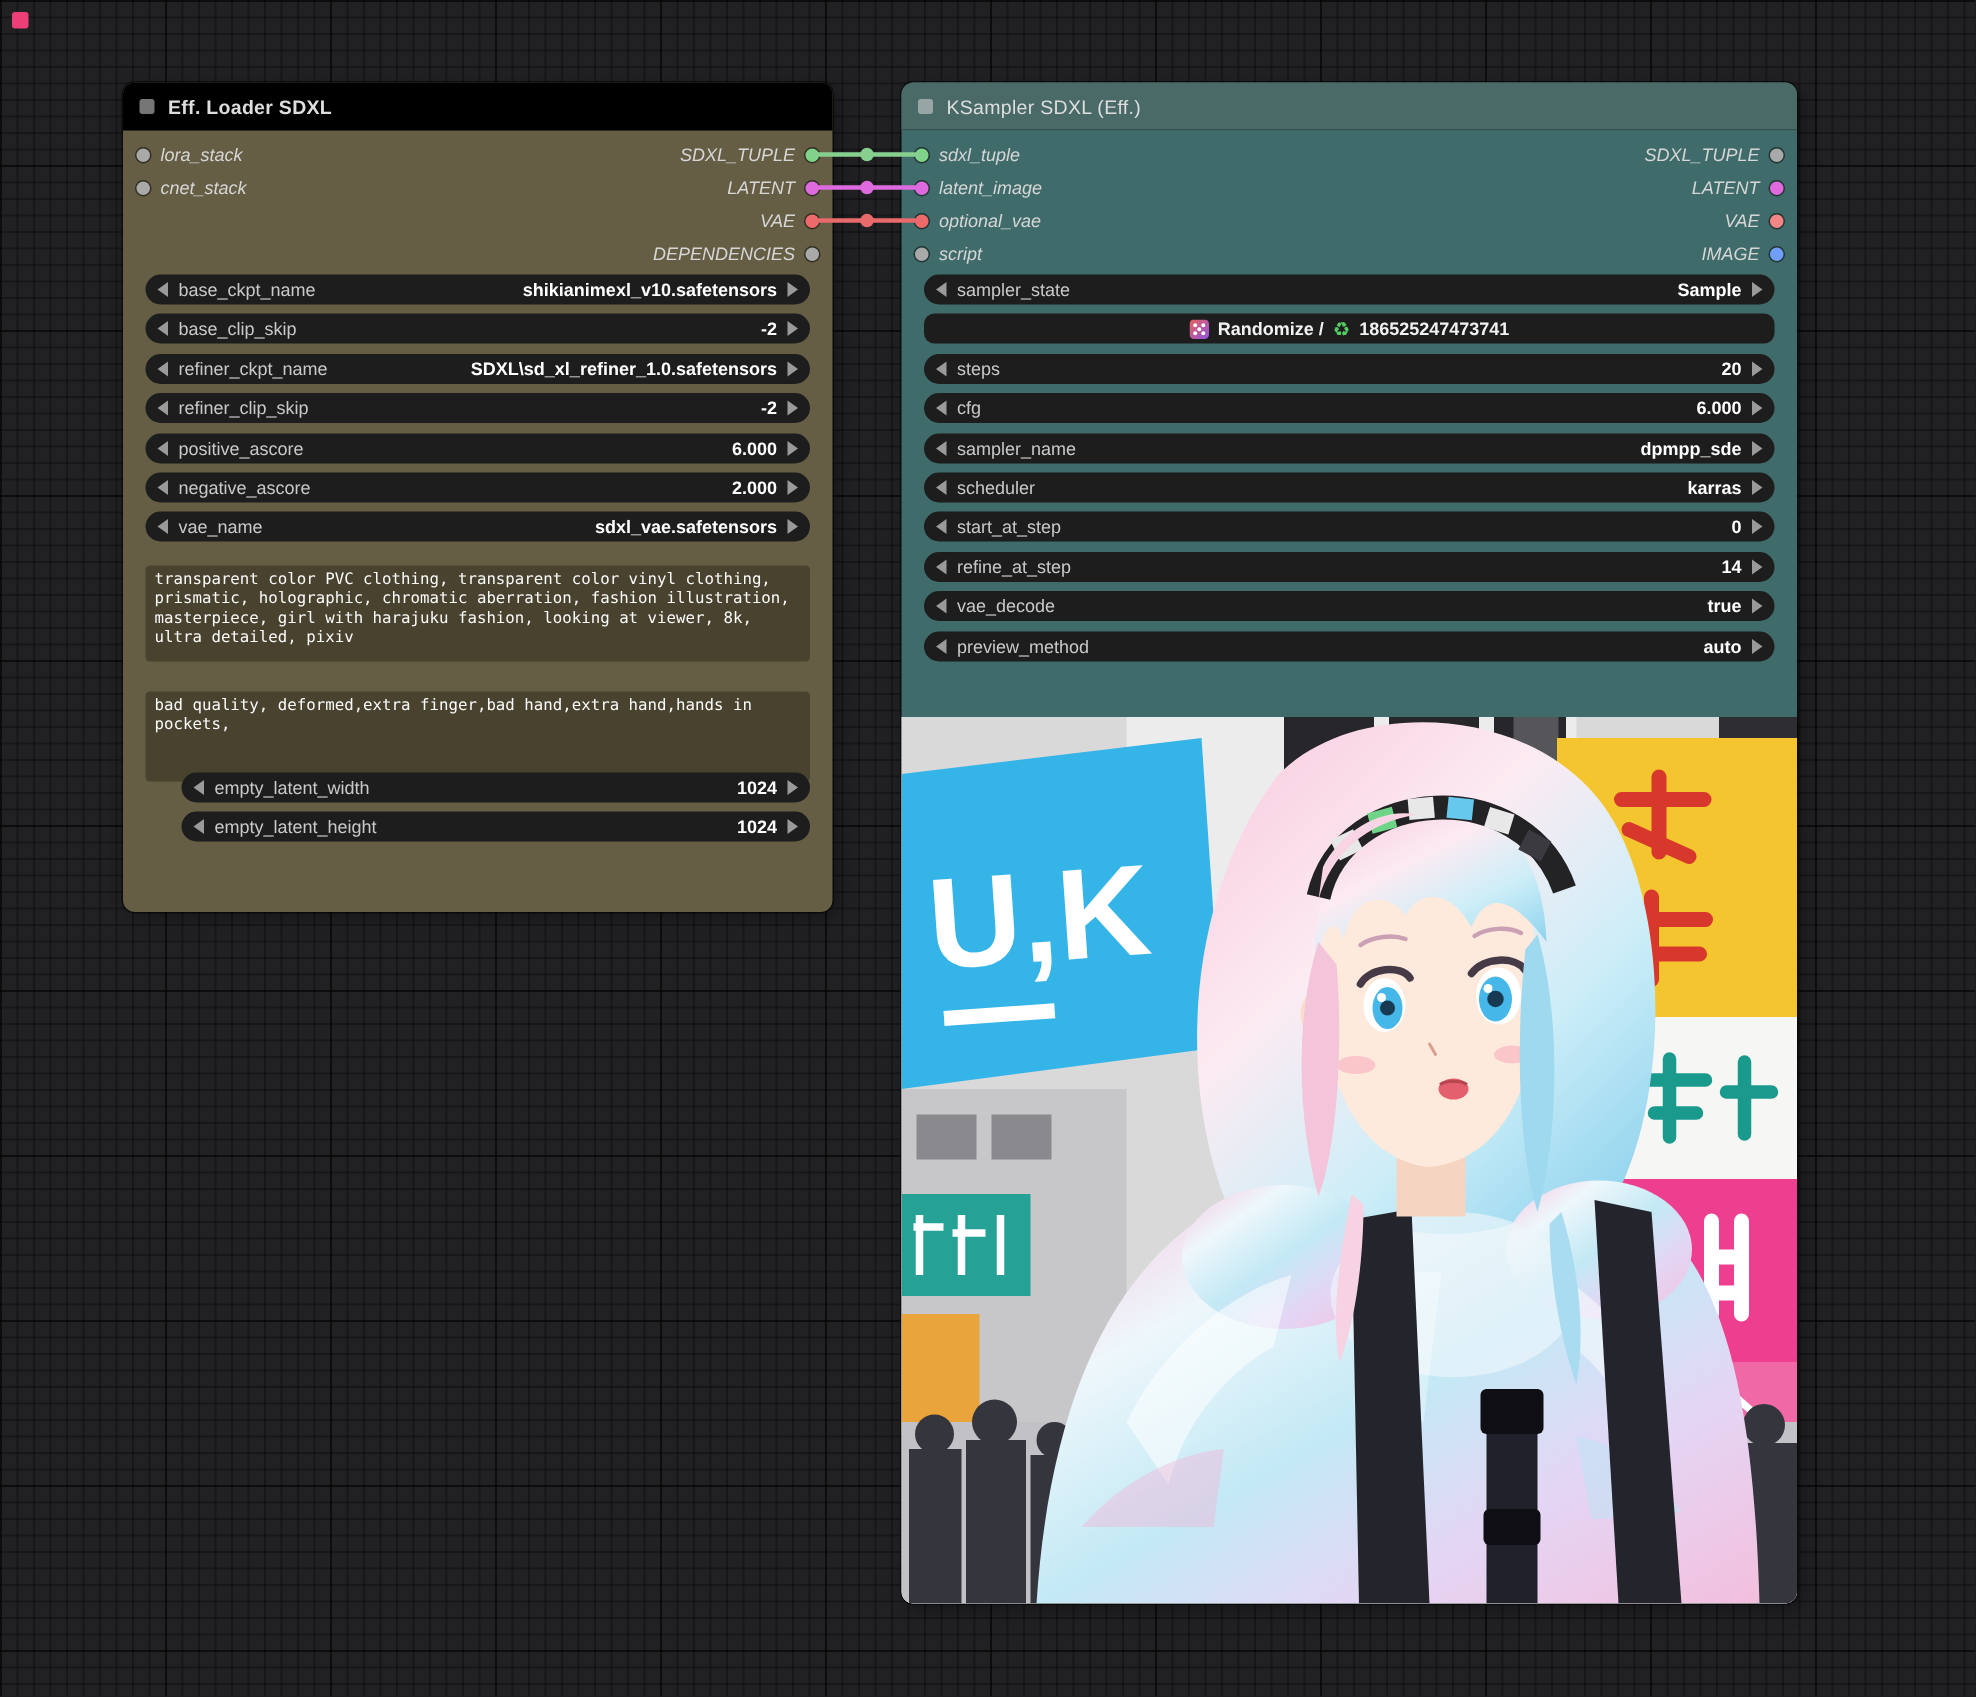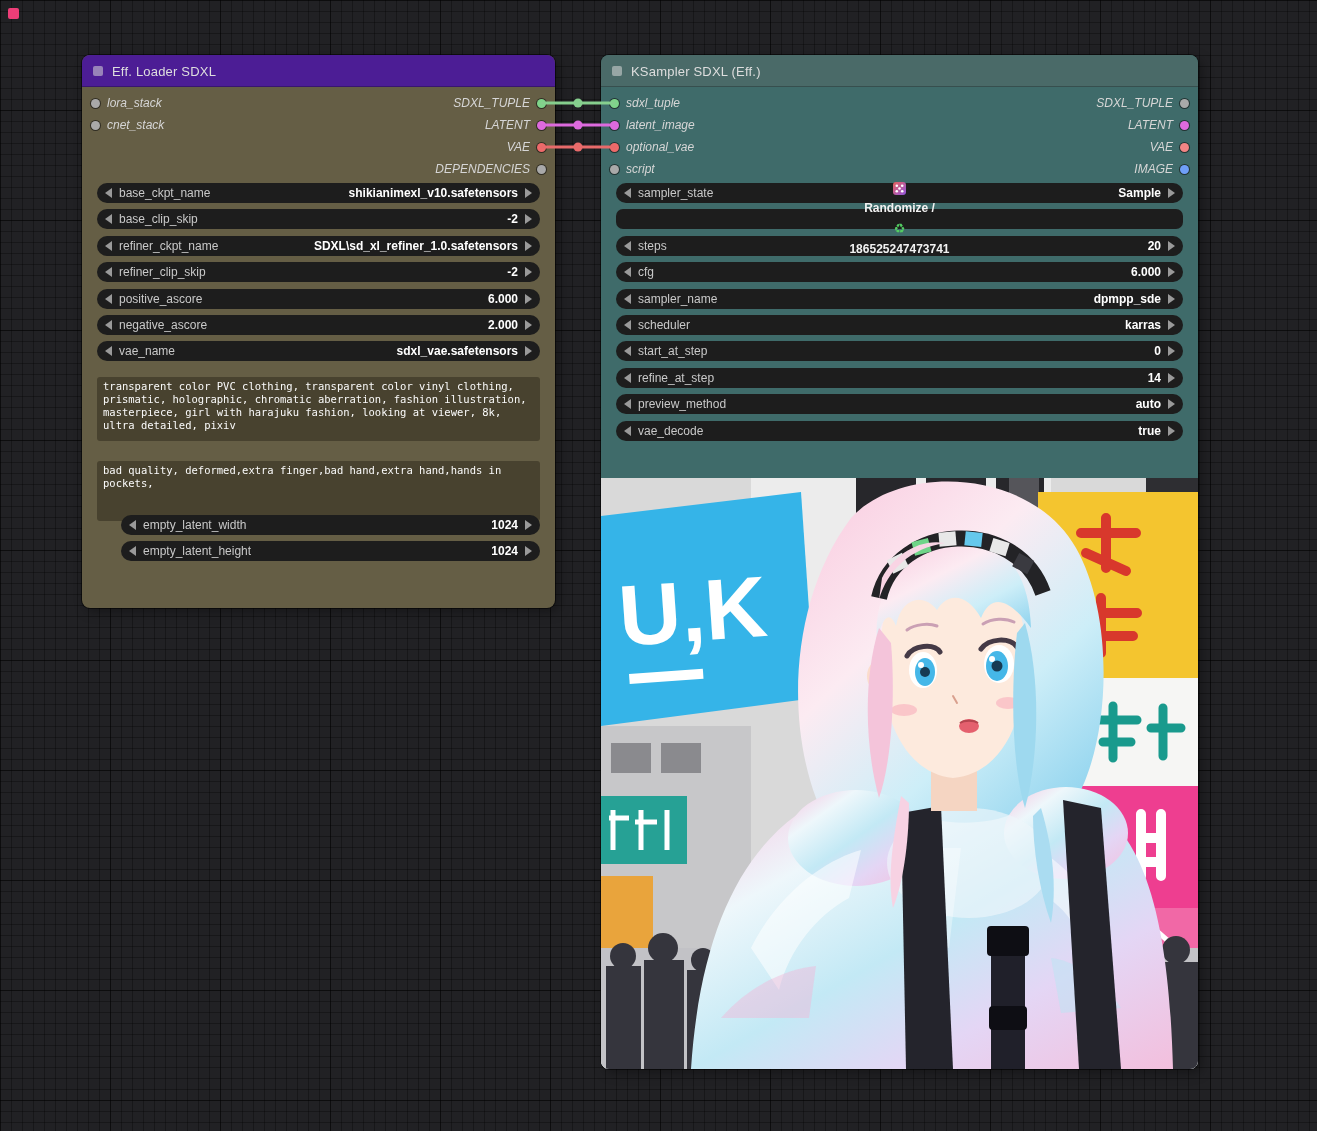--- a/index.html
+++ b/index.html
@@ -44,21 +44,21 @@
   .widget { display:flex; align-items:center; height:20px; background:#1d1d1d;
     border-radius:10px; margin:0 15px 6.4px 15px; padding:0 8px; }
   .wlabel { font-size:12px; color:#c9c9c9; margin-left:7px; white-space:nowrap; }
   .wvalue { font-size:12px; color:#ffffff; font-weight:700; margin-left:auto; margin-right:7px; white-space:nowrap; }
   .arr { width:0; height:0; border-top:5px solid transparent; border-bottom:5px solid transparent; flex:0 0 auto; }
   .arr-l { border-right:7px solid #9a9a9a; }
   .arr-r { border-left:7px solid #9a9a9a; }
 
   .seed-button { display:flex; align-items:center; justify-content:center; gap:6px;
     height:20px; background:#1d1d1d; border-radius:7px; margin:0 15px 6.4px 15px;
-    font-size:12px; font-weight:700; color:#f2f2f2;flex-direction:column; }
+    font-size:12px; font-weight:700; color:#f2f2f2; }
   .dice { display:flex; align-items:center; }
   .recycle { color:#53cd63; font-weight:400; font-size:13px; }
 
   .prompt-box { position:absolute; left:15px; right:15px; background:#48422f;
     border-radius:3px; padding:3px 6px; overflow:hidden;
     font-family:"DejaVu Sans Mono", monospace; font-size:10.5px; font-weight:400;
     line-height:13px; color:#fbfbfb; white-space:pre-wrap; word-break:break-word; }
   .prompt-pos { top:322px; height:64px; }
   .prompt-neg { top:406px; height:60px; }
 
@@ -71,21 +71,21 @@
   .wires path { fill:none; stroke-width:3; stroke-linecap:round; }
 </style>
 </head>
 <body>
 
 <div class="canvas">
 
   <div class="corner-dot" style="background-color: rgb(238, 62, 120);"></div>
 
   <div class="node node-loader" style="background-color: rgb(101, 94, 69);">
-    <div class="node-header" style="background-color: #4c1d95;">
+    <div class="node-header" style="background-color: #000000; font-weight: bold;">
       <span class="collapse-box"></span>
       <span class="node-title">Eff. Loader SDXL</span>
     </div>
 
     <div class="ports">
       <div class="port-row">
         <div class="port in">
           <span class="pdot" style="background-color: rgb(169, 169, 169);"></span>
           <span class="pname">lora_stack</span>
         </div>
@@ -292,28 +292,28 @@
         <span class="arr arr-r"></span>
       </div>
       <div class="widget">
         <span class="arr arr-l"></span>
         <span class="wlabel">refine_at_step</span>
         <span class="wvalue">14</span>
         <span class="arr arr-r"></span>
       </div>
       <div class="widget">
         <span class="arr arr-l"></span>
+        <span class="wlabel">vae_decode</span>
+        <span class="wvalue">true</span>
+        <span class="arr arr-r"></span>
+      </div>
+      <div class="widget">
+        <span class="arr arr-l"></span>
         <span class="wlabel">preview_method</span>
         <span class="wvalue">auto</span>
-        <span class="arr arr-r"></span>
-      </div>
-      <div class="widget">
-        <span class="arr arr-l"></span>
-        <span class="wlabel">vae_decode</span>
-        <span class="wvalue">true</span>
         <span class="arr arr-r"></span>
       </div>
     </div>
 
     <div class="preview">
       <svg viewBox="0 0 597 591" preserveAspectRatio="none" aria-hidden="true">
         <defs>
           <linearGradient id="hairG" x1="0" y1="0" x2="0.8" y2="1">
             <stop offset="0" stop-color="#f9c9de"></stop>
               <stop offset="0.4" stop-color="#fcebf2"></stop>

